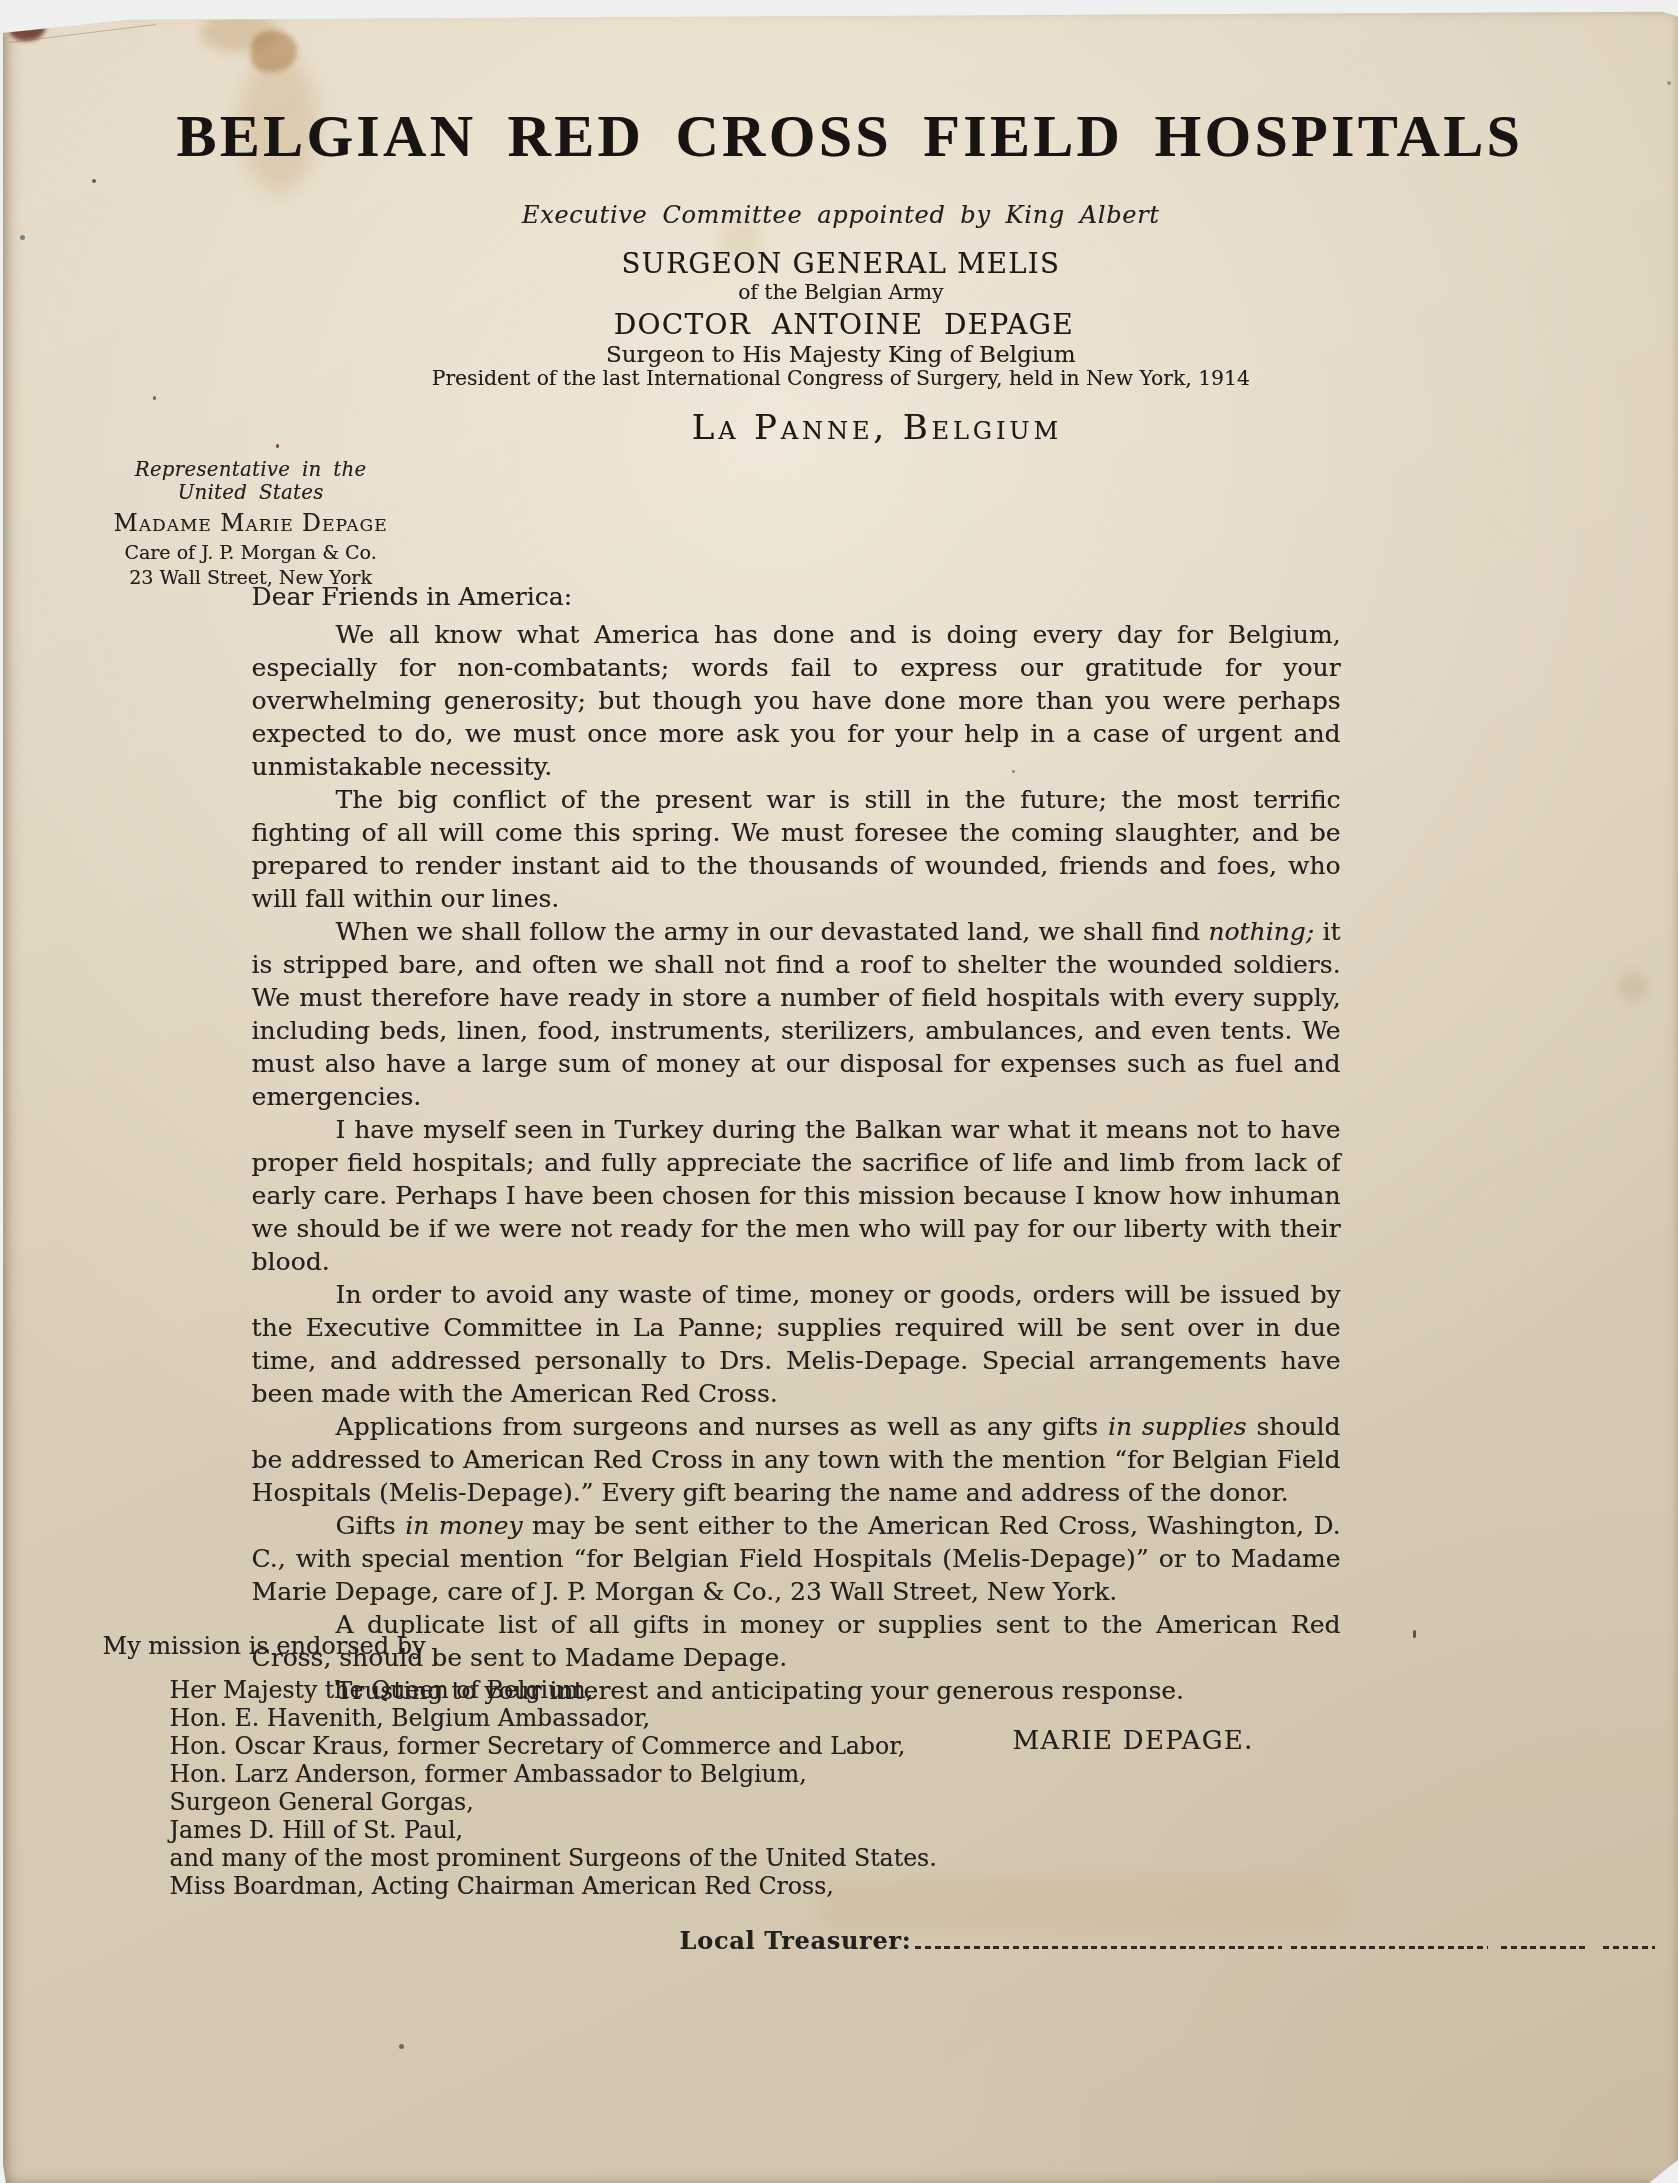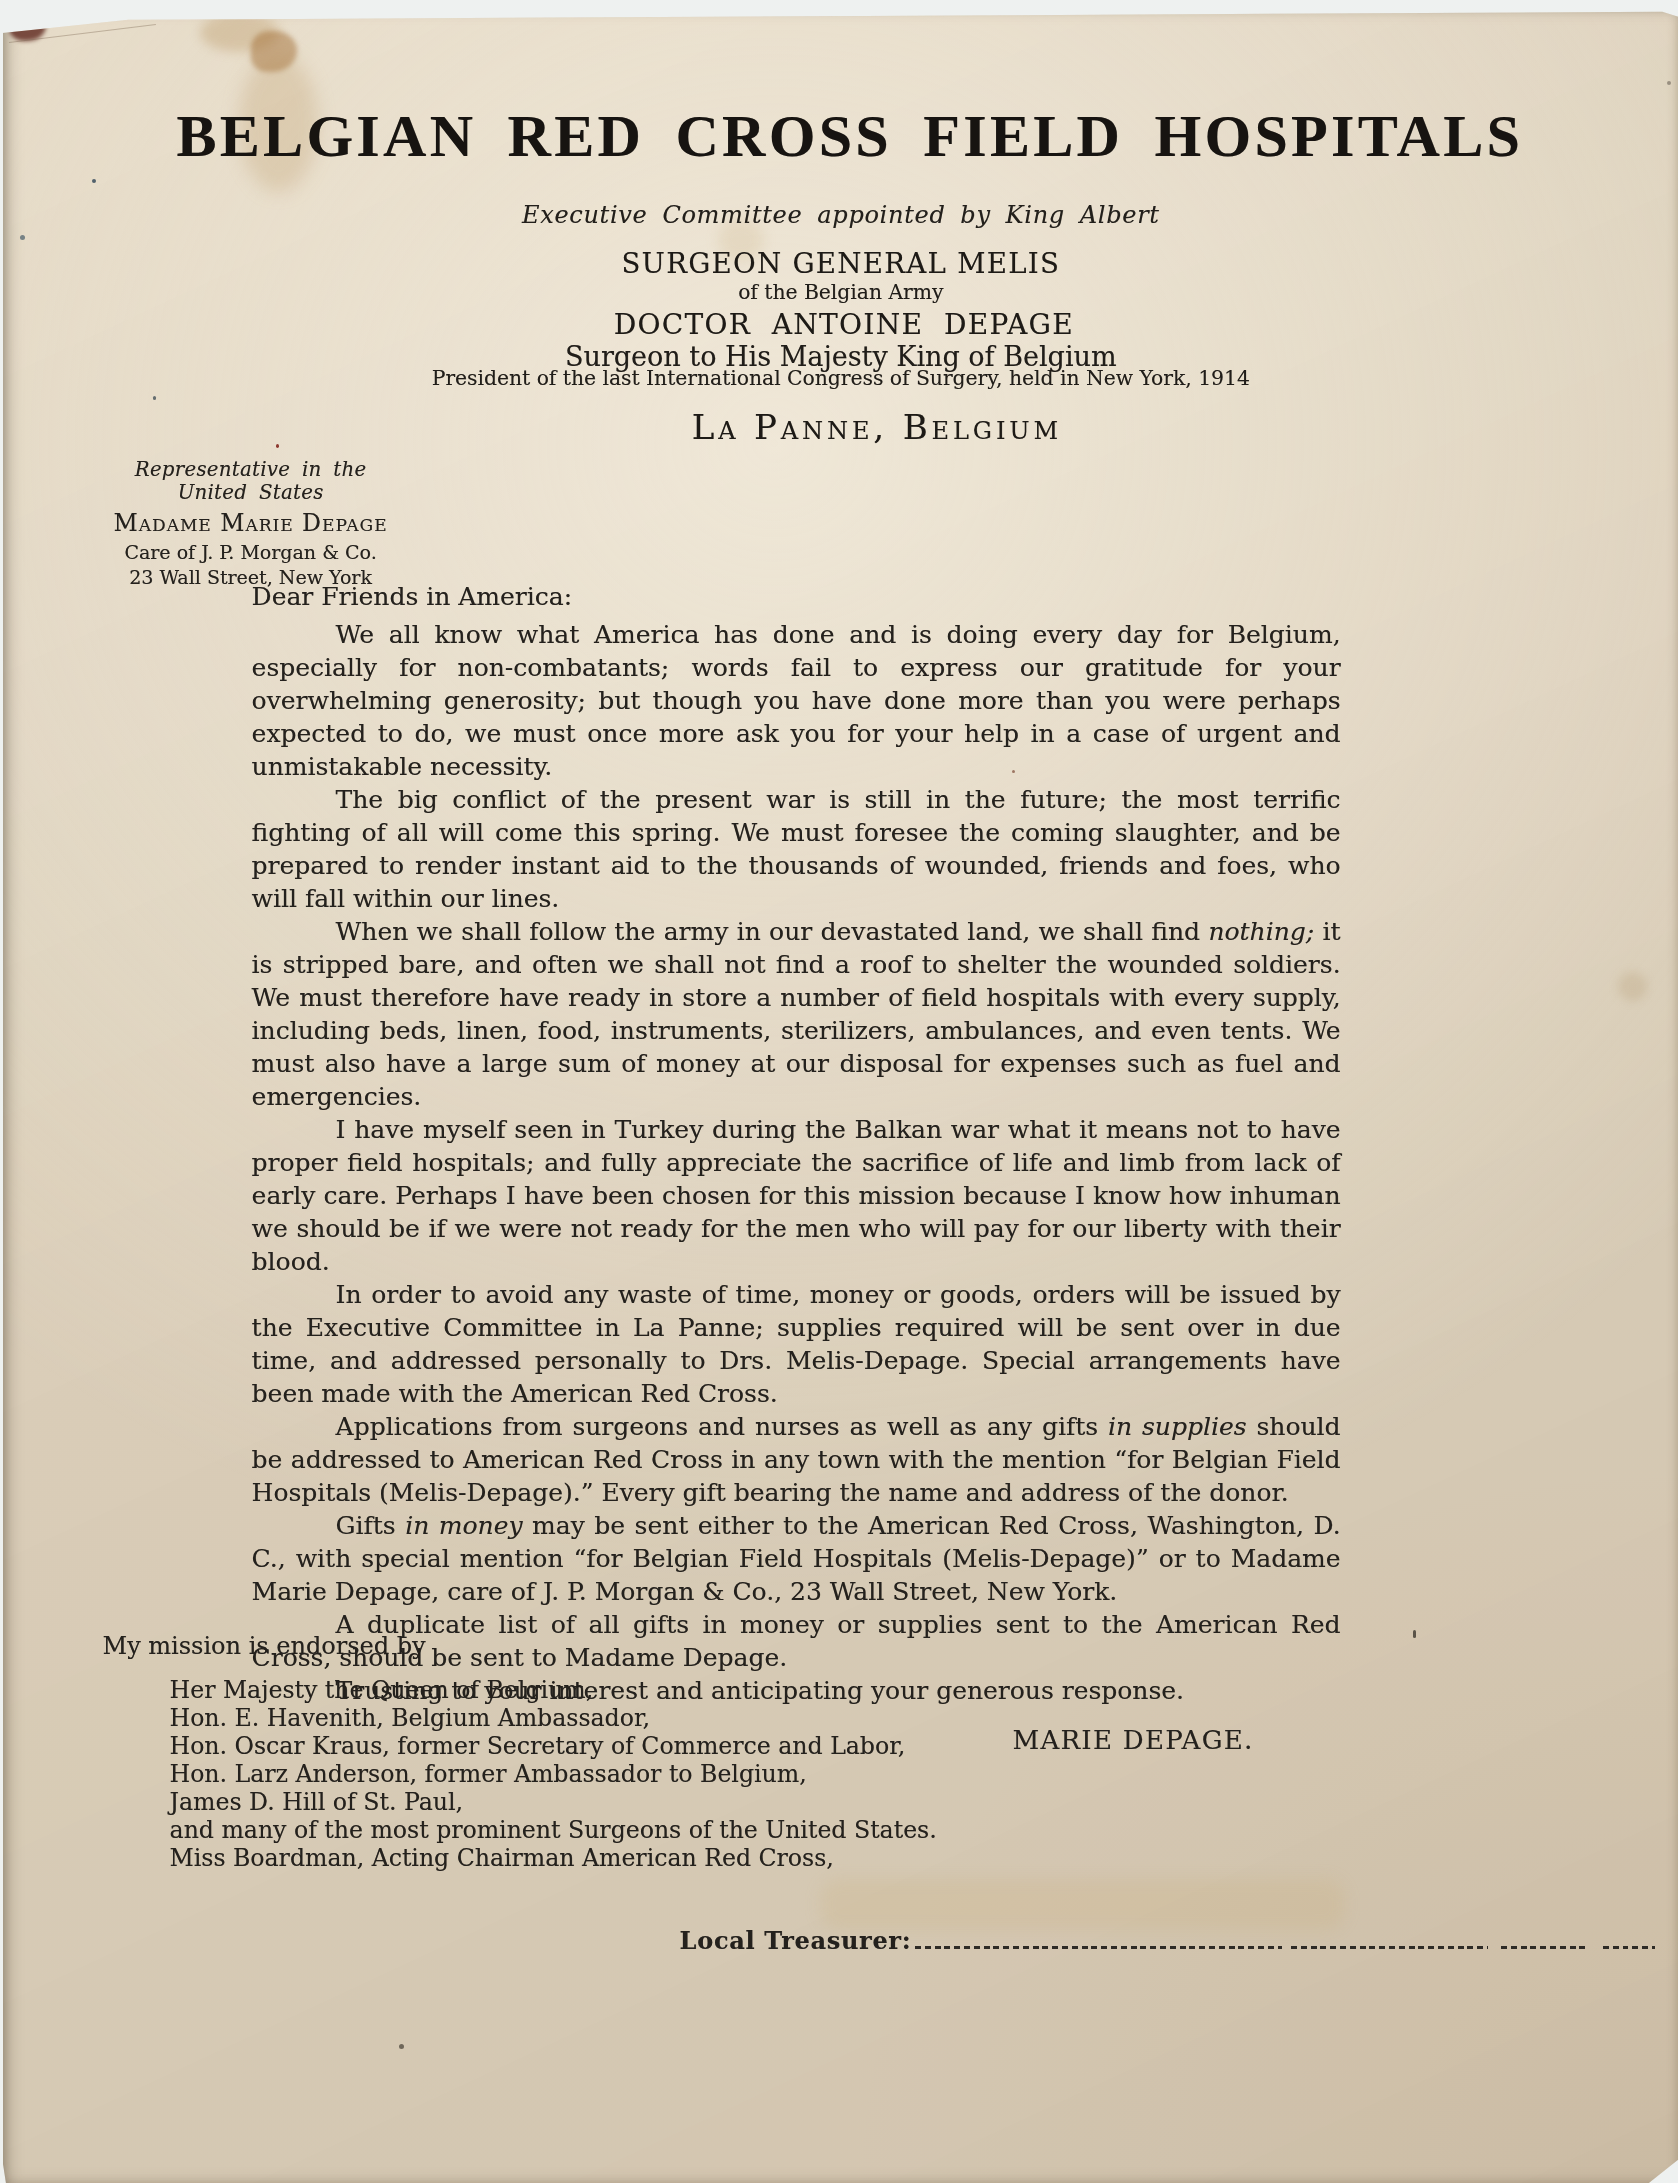--- a/index.html
+++ b/index.html
@@ -53,21 +53,21 @@
     font-family:"Liberation Serif", serif;font-weight:700;font-size:60px;line-height:1;
     letter-spacing:3.3px;word-spacing:13px;color:#171411;padding-left:18px;
   }
   .subtitle{
     position:absolute;left:0;right:0;top:193px;
     font-style:italic;font-size:24px;letter-spacing:0.7px;word-spacing:6.6px;color:#221f1b;
   }
   .officer-name1{position:absolute;left:0;right:0;top:239px;font-size:27.6px;letter-spacing:1.3px;color:#1d1a16;}
   .officer-det1{position:absolute;left:0;right:0;top:272px;font-size:20.3px;color:#201d19;}
   .officer-name2{position:absolute;left:0;right:11px;top:300px;font-size:28px;letter-spacing:1.3px;word-spacing:10.5px;color:#1d1a16;padding-left:17px;}
-  .officer-det2a{position:absolute;left:0;right:0;top:333px;font-size:27px;color:#201d19;}
+  .officer-det2a{position:absolute;left:0;right:0;top:333px;font-size:23px;color:#201d19;}
   .officer-det2b{position:absolute;left:0;right:0;top:358px;font-size:20.3px;color:#201d19;}
   .location{
     position:absolute;left:0;right:0;top:399px;
     font-variant-caps:small-caps;font-size:34px;letter-spacing:3.9px;color:#1d1a16;
     transform:translateX(36px);
   }
 
   
   .rep{position:absolute;left:97px;top:426px;width:302px;text-align:center;margin-top:24px;}
   .rep-heading{font-style:italic;font-size:19.7px;word-spacing:5.2px;letter-spacing:0.3px;}
@@ -152,20 +152,21 @@
       <div class="signature">MARIE DEPAGE.</div>
     </main>
 
     <section class="endorse">
       <div class="endorse-heading">My mission is endorsed by</div>
       <div class="endorse-list">
         <div>Her Majesty the Queen of Belgium,</div>
         <div>Hon. E. Havenith, Belgium Ambassador,</div>
         <div>Hon. Oscar Kraus, former Secretary of Commerce and Labor,</div>
         <div>Hon. Larz Anderson, former Ambassador to Belgium,</div>
+        <div>Surgeon General Gorgas,</div>
         <div>James D. Hill of St. Paul,</div>
         <div>and many of the most prominent Surgeons of the United States.</div>
         <div>Miss Boardman, Acting Chairman American Red Cross,</div>
       </div>
     </section>
 
     <div class="treasurer">
       <span class="t-label">Local Treasurer:</span>
       <span class="t-dashes">
         <span class="dash d1"></span>

